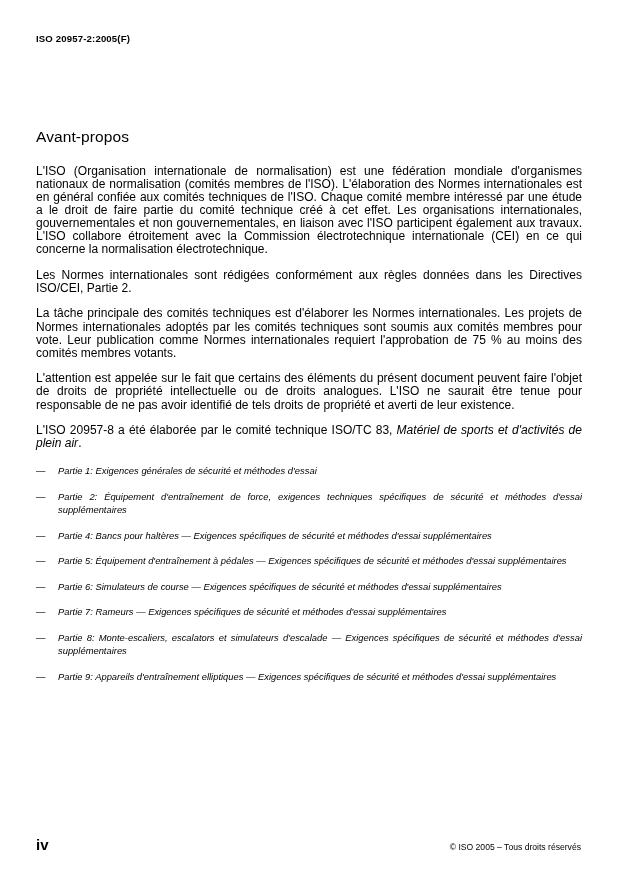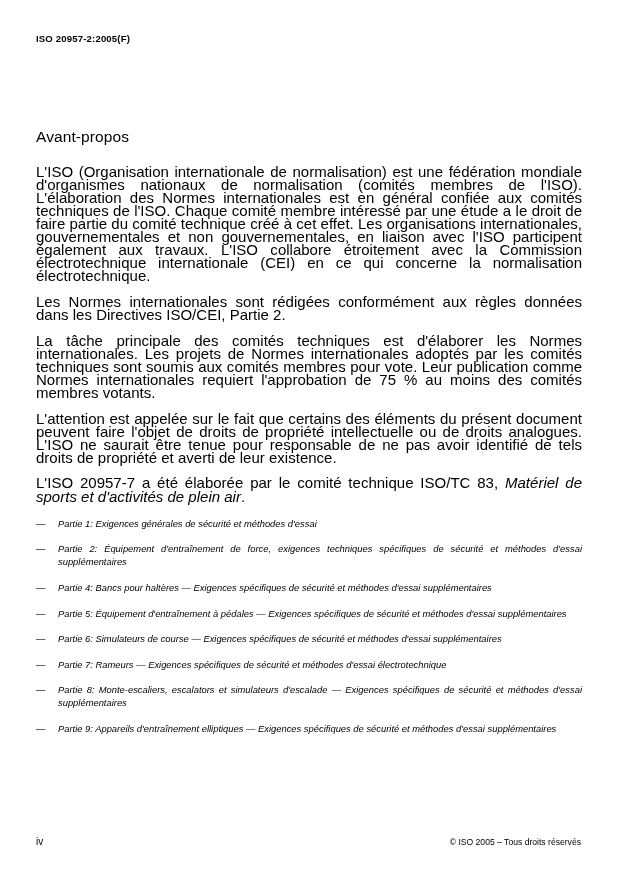--- a/index.html
+++ b/index.html
@@ -47,21 +47,21 @@
   .section-title {
     font-size: 15.5px;
     font-weight: normal;
     letter-spacing: 0.1px;
     margin: 0 0 18px 0;
     line-height: 1.2;
   }
 
   p.body-par {
     margin: 0 0 12.5px 0;
-    font-size: 15px;
+    font-size: 12px;
     line-height: 13.1px;
     text-align: justify;
     text-justify: inter-word;
     letter-spacing: 0.01px;
   }
 
   p.body-par:last-of-type {
     margin-bottom: 0;
   }
 
@@ -108,22 +108,22 @@
     right: 38px;
     bottom: 27px;
     height: 14px;
     display: flex;
     align-items: baseline;
     justify-content: space-between;
     font-size: 8.6px;
   }
 
   .page-number {
-    font-size: 10px;
-    font-weight: normal;
+    font-size: 15px;
+    font-weight: bold;
   }
 
   .copyright {
     font-size: 8.6px;
     white-space: nowrap;
   }
 </style>
 </head>
 <body>
 
@@ -133,30 +133,30 @@
 
   <div class="content">
 
     <h1 class="section-title">Avant-propos</h1>
 
     <div id="paragraphs-host">
         <p class="body-par"><span>L'ISO (Organisation internationale de normalisation) est une fédération mondiale d'organismes nationaux de normalisation (comités membres de l'ISO). L'élaboration des Normes internationales est en général confiée aux comités techniques de l'ISO. Chaque comité membre intéressé par une étude a le droit de faire partie du comité technique créé à cet effet. Les organisations internationales, gouvernementales et non gouvernementales, en liaison avec l'ISO participent également aux travaux. L'ISO collabore étroitement avec la Commission électrotechnique internationale (CEI) en ce qui concerne la normalisation électrotechnique.</span></p>
         <p class="body-par"><span>Les Normes internationales sont rédigées conformément aux règles données dans les Directives ISO/CEI, Partie 2.</span></p>
         <p class="body-par"><span>La tâche principale des comités techniques est d'élaborer les Normes internationales. Les projets de Normes internationales adoptés par les comités techniques sont soumis aux comités membres pour vote. Leur publication comme Normes internationales requiert l'approbation de 75 % au moins des comités membres votants.</span></p>
         <p class="body-par"><span>L'attention est appelée sur le fait que certains des éléments du présent document peuvent faire l'objet de droits de propriété intellectuelle ou de droits analogues. L'ISO ne saurait être tenue pour responsable de ne pas avoir identifié de tels droits de propriété et averti de leur existence.</span></p>
-        <p class="body-par"><span>L'ISO 20957-7 a été élaborée par le comité technique ISO/TC 83, </span><i>Matériel de sports et d'activités de plein air</i><span>.</span></p>
+        <p class="body-par"><span>L'ISO 20957-8 a été élaborée par le comité technique ISO/TC 83, </span><i>Matériel de sports et d'activités de plein air</i><span>.</span></p>
       </div>
 
     <ul class="part-list" id="parts-host">
         <li class="part-item"><span class="part-dash">—</span><span>Partie 1: Exigences générales de sécurité et méthodes d'essai</span></li>
         <li class="part-item"><span class="part-dash">—</span><span>Partie 2: Équipement d'entraînement de force, exigences techniques spécifiques de sécurité et méthodes d'essai supplémentaires</span></li>
         <li class="part-item"><span class="part-dash">—</span><span>Partie 4: Bancs pour haltères — Exigences spécifiques de sécurité et méthodes d'essai supplémentaires</span></li>
         <li class="part-item"><span class="part-dash">—</span><span>Partie 5: Équipement d'entraînement à pédales — Exigences spécifiques de sécurité et méthodes d'essai supplémentaires</span></li>
         <li class="part-item"><span class="part-dash">—</span><span>Partie 6: Simulateurs de course — Exigences spécifiques de sécurité et méthodes d'essai supplémentaires</span></li>
-        <li class="part-item"><span class="part-dash">—</span><span>Partie 7: Rameurs — Exigences spécifiques de sécurité et méthodes d'essai électrotechnique</span></li>
+        <li class="part-item"><span class="part-dash">—</span><span>Partie 7: Rameurs — Exigences spécifiques de sécurité et méthodes d'essai supplémentaires</span></li>
         <li class="part-item"><span class="part-dash">—</span><span>Partie 8: Monte-escaliers, escalators et simulateurs d'escalade — Exigences spécifiques de sécurité et méthodes d'essai supplémentaires</span></li>
         <li class="part-item"><span class="part-dash">—</span><span>Partie 9: Appareils d'entraînement elliptiques — Exigences spécifiques de sécurité et méthodes d'essai supplémentaires</span></li>
       </ul>
 
   </div>
 
   <div class="doc-footer">
     <span class="page-number">iv</span>
     <span class="copyright">© ISO 2005 – Tous droits réservés</span>
   </div>

